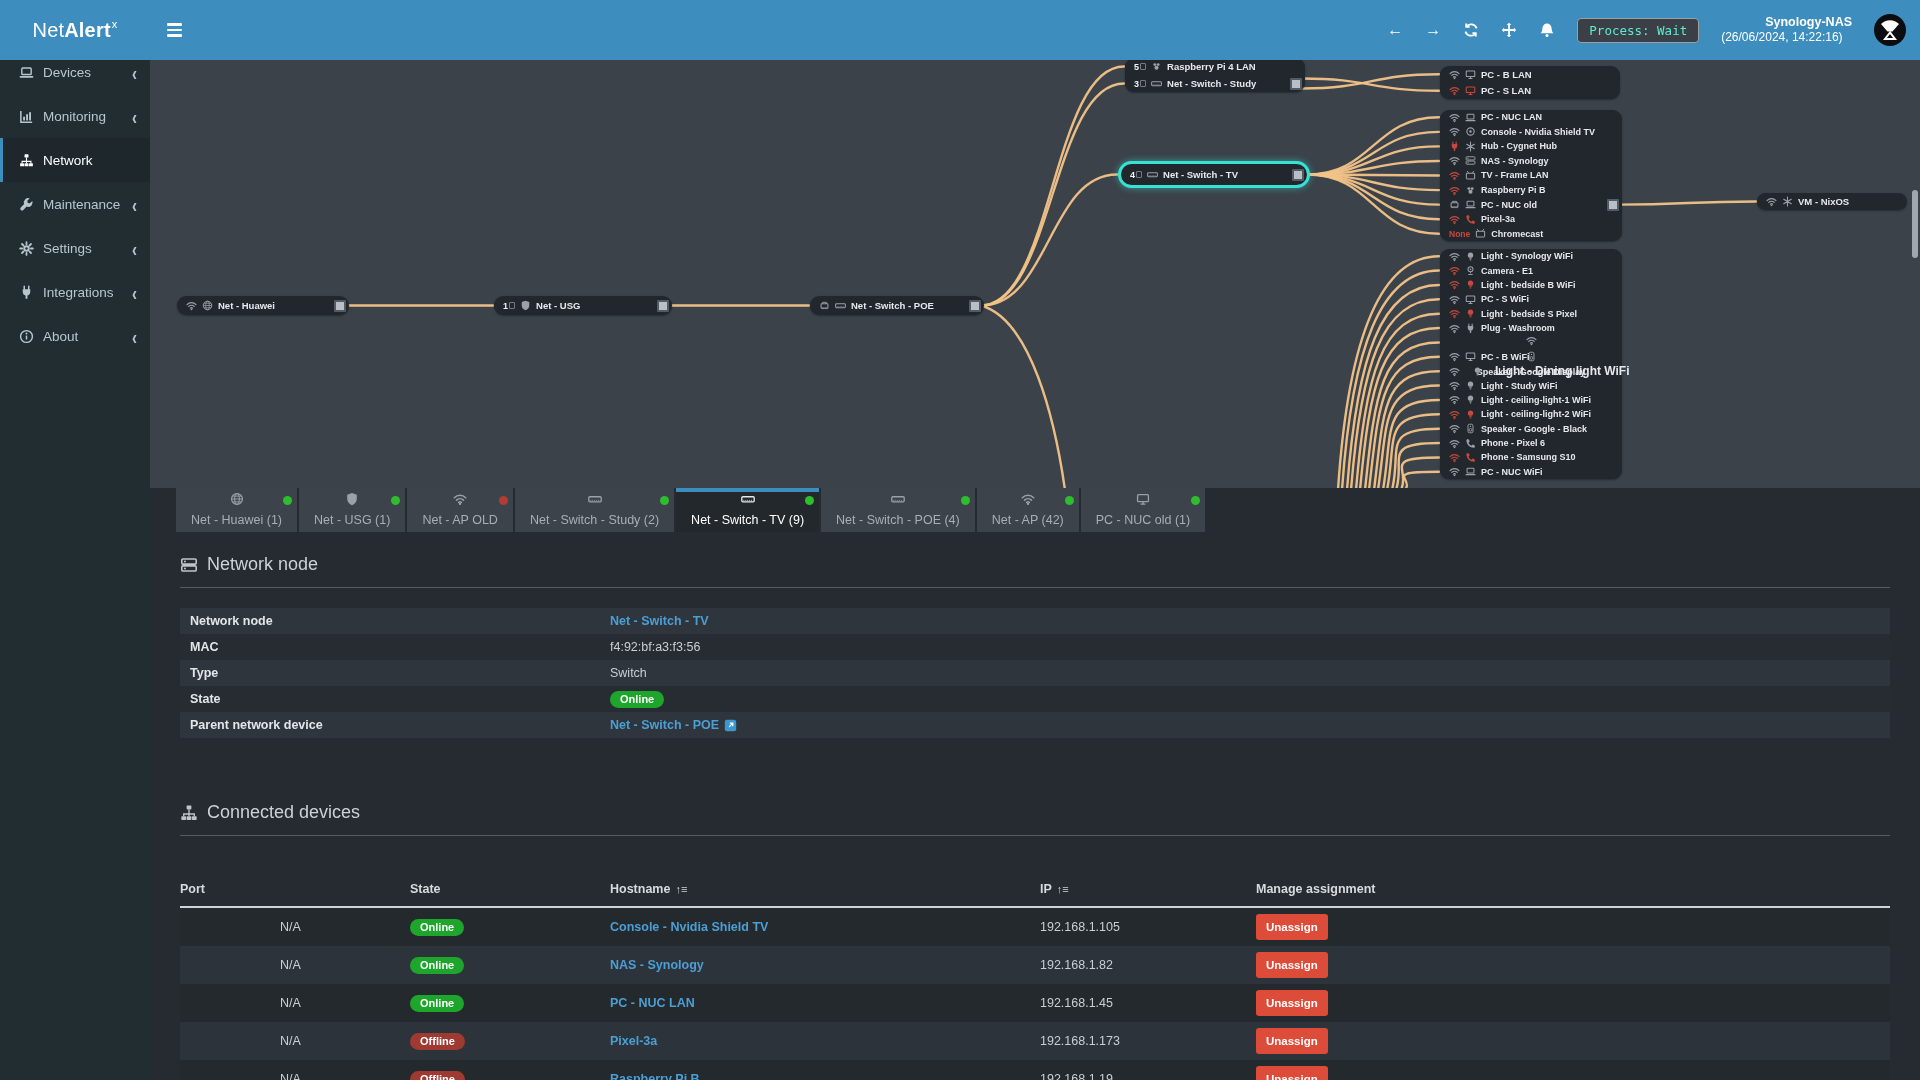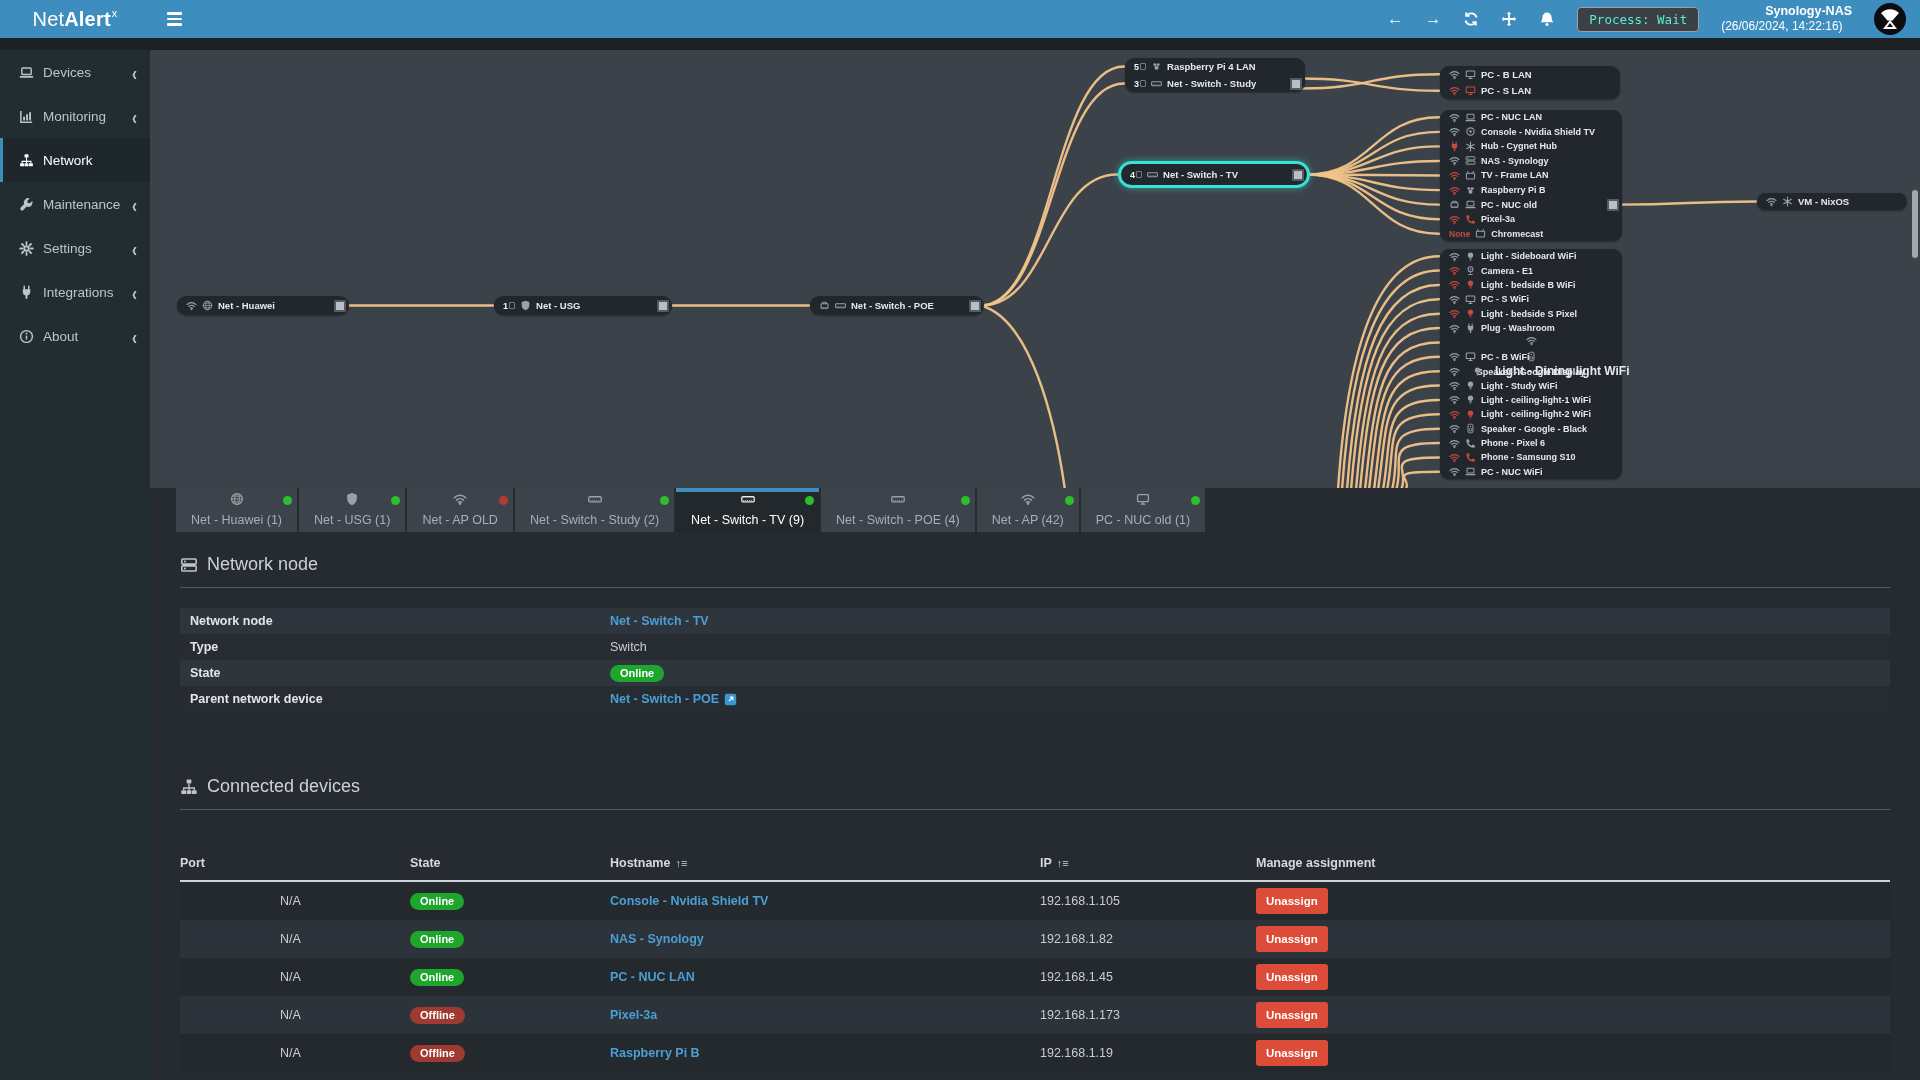--- a/index.html
+++ b/index.html
@@ -1,19 +1,19 @@
 <!DOCTYPE html>
 <html><head>
 <meta charset="utf-8">
 <style>
   html,body{margin:0;padding:0;background:#1d2126;}
   body{width:1920px;height:1080px;overflow:hidden;position:relative;
        font-family:"Liberation Sans","DejaVu Sans",sans-serif;color:#c9ced3;}
   
-  #topbar{position:absolute;left:0;top:0;width:1920px;height:38px;background:#3d8ebf;z-index:30;
+  #topbar{position:absolute;left:0;top:0;width:1920px;height:60px;background:#3d8ebf;z-index:30;
           display:flex;align-items:center;}
   #logo{width:150px;height:50px;display:flex;align-items:center;justify-content:center;
         color:#fff;font-size:20px;letter-spacing:.2px;}
   #logo b{font-weight:700;}
   #logo sup{font-size:11px;margin-left:1px;top:-6px;position:relative;}
   #hamburger{width:44px;height:50px;display:flex;flex-direction:column;justify-content:center;
              align-items:center;gap:3px;cursor:pointer;margin-left:2px;}
   #hamburger i{display:block;width:15px;height:2.4px;background:#fff;border-radius:1px;}
   #tb-right{margin-left:auto;display:flex;align-items:center;gap:22px;padding-right:14px;}
   .tbi{color:#fff;font-size:16px;line-height:1;cursor:pointer;display:flex;align-items:center;}
@@ -530,21 +530,21 @@
         </div>
       </div>
       <div class="node box" style="left: 1290px; top: 199px; width: 182px; height: 230px; box-sizing: border-box;">
         <div class="nrow" style="height: 14.375px; font-size: 9px;">
           <svg class="ic">
             <use href="#i-wifi"></use>
           </svg>
           <svg class="ic">
             <use href="#i-bulb"></use>
           </svg>
-          <span>Light - Sideboard WiFi</span>
+          <span>Light - Synology WiFi</span>
         </div>
         <div class="nrow" style="height: 14.375px; font-size: 9px;">
           <svg class="ic red">
             <use href="#i-wifi"></use>
           </svg>
           <svg class="ic">
             <use href="#i-camera"></use>
           </svg>
           <span>Camera - E1</span>
         </div>
@@ -738,20 +738,24 @@
     <div class="sec-head">
       <svg>
           <use href="#i-nas"></use>
         </svg>
       <span>Network node</span>
     </div>
     <div id="detail">
         <div class="drow">
           <span class="lbl">Network node</span>
           <a class="link">Net - Switch - TV</a>
+        </div>
+        <div class="drow">
+          <span class="lbl">MAC</span>
+          <span>f4:92:bf:a3:f3:56</span>
         </div>
         <div class="drow">
           <span class="lbl">Type</span>
           <span>Switch</span>
         </div>
         <div class="drow">
           <span class="lbl">State</span>
           <span class="badge online">Online</span>
         </div>
         <div class="drow">

